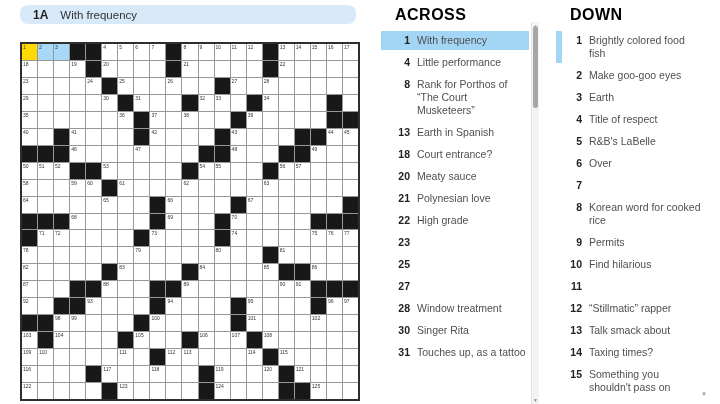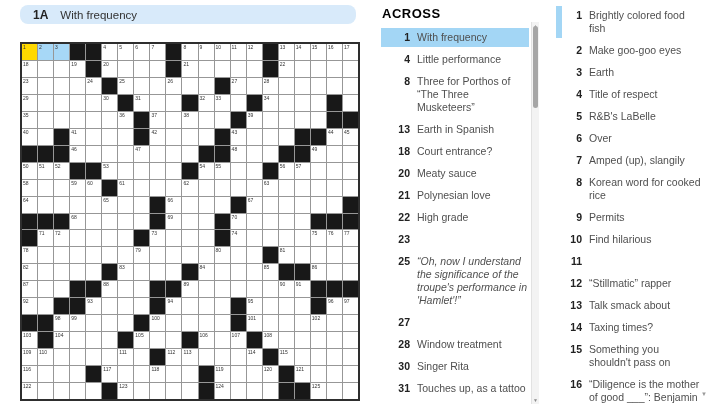--- a/index.html
+++ b/index.html
@@ -17,21 +17,21 @@
             border:2px solid #2e2e2e;box-sizing:content-box;}
   .grid{display:grid;width:100%;height:100%;
         grid-template-columns:repeat(21,1fr);grid-template-rows:repeat(21,1fr);
         gap:1px;background:#979797;}
   .cell{background:#fff;position:relative;overflow:hidden;}
   .cell.black{background:#181818;}
   .cell .num{position:absolute;top:0;left:1px;font-size:5px;line-height:6px;color:#333;}
 
   
   .panel{position:absolute;top:6px;}
-  .panel h3{margin:0 0 7px 1px;font-size:13px;letter-spacing:.5px;color:#000;}
+  .panel h3{margin:0 0 7px 14px;font-size:16px;letter-spacing:.5px;color:#000;}
   .clues{margin:0;padding:0;list-style:none;}
   .clue{display:flex;align-items:flex-start;padding:3px 2px 3px 0;margin-bottom:3px;
         position:relative;cursor:pointer;}
   .clue .cnum{flex:0 0 auto;text-align:right;font-weight:bold;font-size:10.5px;
               line-height:13px;color:#222;}
   .clue .ctext{font-size:10.5px;line-height:13px;color:#4f4f4f;margin-left:7px;}
   .clue .ctext.it{font-style:italic;}
   .panel.across{left:381px;width:148px;}
   .panel.across .cnum{width:29px;}
   .panel.down{left:556px;width:148px;}
@@ -760,21 +760,21 @@
         <li class="clue hl">
           <span class="cnum">1</span>
           <span class="ctext">With frequency</span>
         </li>
         <li class="clue">
           <span class="cnum">4</span>
           <span class="ctext">Little performance</span>
         </li>
         <li class="clue">
           <span class="cnum">8</span>
-          <span class="ctext">Three for Porthos of “The Three Musketeers”</span>
+          <span class="ctext">Rank for Porthos of “The Court Musketeers”</span>
         </li>
         <li class="clue">
           <span class="cnum">13</span>
           <span class="ctext">Earth in Spanish</span>
         </li>
         <li class="clue">
           <span class="cnum">18</span>
           <span class="ctext">Court entrance?</span>
         </li>
         <li class="clue">
@@ -787,21 +787,20 @@
         </li>
         <li class="clue">
           <span class="cnum">22</span>
           <span class="ctext">High grade</span>
         </li>
         <li class="clue">
           <span class="cnum">23</span>
         </li>
         <li class="clue">
           <span class="cnum">25</span>
-          <span class="ctext it">“Oh, now I understand the significance of the troupe's performance in 'Hamlet'!”</span>
         </li>
         <li class="clue">
           <span class="cnum">27</span>
         </li>
         <li class="clue">
           <span class="cnum">28</span>
           <span class="ctext">Window treatment</span>
         </li>
         <li class="clue">
           <span class="cnum">30</span>
@@ -814,20 +813,21 @@
       </ul>
   </div>
 
   <div class="sbar" style="left:531px;">
     <div class="arr" style="top:1px;">▲</div>
     <div class="thumb" id="across-thumb" style="top: 4px; height: 82px;"></div>
     <div class="arr" style="bottom:1px;">▼</div>
   </div>
 
   <div class="panel down">
+    <h3>DOWN</h3>
     <ul class="clues" id="down-list">
         <li class="clue bar">
           <span class="cnum">1</span>
           <span class="ctext">Brightly colored food fish</span>
         </li>
         <li class="clue">
           <span class="cnum">2</span>
           <span class="ctext">Make goo-goo eyes</span>
         </li>
         <li class="clue">
@@ -841,21 +841,20 @@
         <li class="clue">
           <span class="cnum">5</span>
           <span class="ctext">R&amp;B's LaBelle</span>
         </li>
         <li class="clue">
           <span class="cnum">6</span>
           <span class="ctext">Over</span>
         </li>
         <li class="clue">
           <span class="cnum">7</span>
-          <span class="ctext">Amped (up), slangily</span>
         </li>
         <li class="clue">
           <span class="cnum">8</span>
           <span class="ctext">Korean word for cooked rice</span>
         </li>
         <li class="clue">
           <span class="cnum">9</span>
           <span class="ctext">Permits</span>
         </li>
         <li class="clue">

